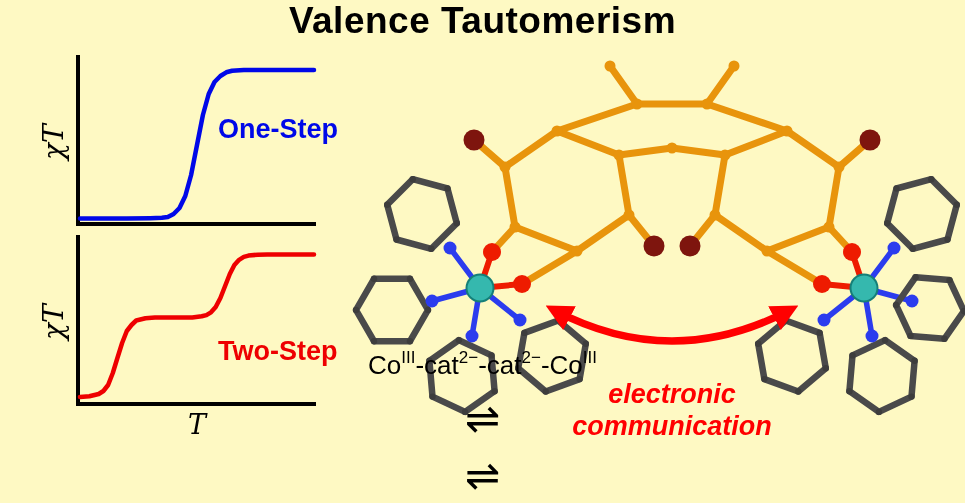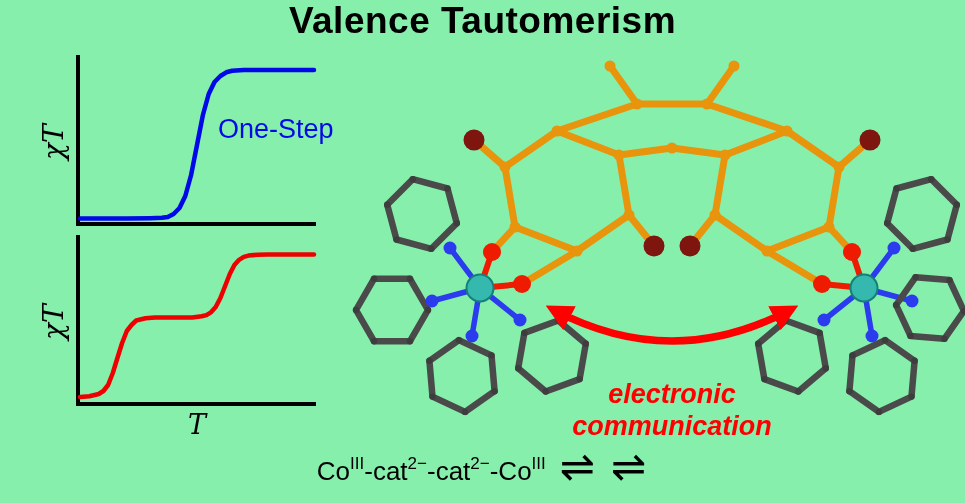--- a/index.html
+++ b/index.html
@@ -1,36 +1,36 @@
 <!DOCTYPE html>
 <html><head>
 <meta charset="utf-8">
 <style>
   html,body{margin:0;padding:0;background:#fff;}
-  .figure{position:relative;width:965px;height:503px;background:#86efac;overflow:hidden;
+  .figure{position:relative;width:965px;height:503px;background:#fef9c3;overflow:hidden;
           font-family:"Liberation Sans",sans-serif;color:#000;}
   .title{position:absolute;top:0px;left:0;right:0;margin:0;text-align:center;
          font-size:37px;font-weight:bold;letter-spacing:0.5px;}
   
   .charts-panel{position:absolute;left:34px;top:52px;width:300px;}
   .chart{position:relative;display:flex;height:180px;}
   .ylabel{width:38px;display:flex;align-items:center;justify-content:center;
           writing-mode:vertical-rl;transform:rotate(180deg);
           font-family:"DejaVu Serif",serif;font-style:italic;font-size:28px;}
   .plot{flex:0 0 auto;}
-  .chart-label{position:absolute;left:184px;font-size:27px;white-space:nowrap;}
+  .chart-label{position:absolute;left:184px;font-size:27px;white-space:nowrap;font-weight:bold;}
   .xlabel{margin-left:38px;width:250px;text-align:center;
           font-family:"DejaVu Serif",serif;font-style:italic;font-size:27px;line-height:26px;}
   
   .molecule-panel{position:absolute;left:322px;top:56px;width:643px;height:408px;}
   .caption{font-family:"Liberation Sans",sans-serif;font-style:italic;font-weight:bold;
            font-size:27px;}
   
-  .equation{position:absolute;left:0;right:0;bottom:16px;display:flex;
-            justify-content:center;align-items:center;gap:12px;}
+  .equation{position:absolute;left:0;right:0;bottom:8px;display:flex;
+            justify-content:center;align-items:center;gap:27px;flex-direction:column;}
   .chem{font-size:26px;white-space:nowrap;}
   .chem sup{font-size:17px;position:relative;top:-1px;}
   .eqarrow{font-family:"DejaVu Sans",sans-serif;font-size:42px;line-height:30px;
            position:relative;top:-4px;margin:0 2px;}
 </style>
 </head>
 <body>
 
 <div class="figure">
 
@@ -46,20 +46,21 @@
         </svg>
       <div class="chart-label" style="top: 62px; color: rgb(0, 8, 232);">One-Step</div>
     </div>
 
     <div class="chart">
       <div class="ylabel">χT</div>
       <svg class="plot" width="250" height="178" viewBox="0 0 250 178">
           <path d="M6,3 L6,172 L244,172" fill="none" stroke="#000" stroke-width="4"></path>
           <polyline points="8.0,165.0 17.4,164.3 26.7,162.0 31.4,159.0 36.1,153.0 40.8,141.0 45.4,126.0 50.1,111.0 54.8,99.0 59.5,93.0 64.2,88.5 73.5,86.3 82.9,85.5 101.6,85.5 120.3,85.5 129.7,84.3 134.4,83.1 139.0,80.3 143.7,75.0 148.4,66.0 153.1,54.0 157.8,42.0 162.4,33.0 167.1,27.8 171.8,24.9 176.5,23.6 185.8,22.7 195.2,22.5 218.6,22.5 242.0,22.5" fill="none" stroke="#ee0000" stroke-width="4.5" stroke-linecap="round" stroke-linejoin="round"></polyline>
         </svg>
+      <div class="chart-label" style="top: 104px; color: rgb(238, 0, 0);">Two-Step</div>
     </div>
 
     <div class="xlabel">T</div>
   </div>
 
   <div class="molecule-panel">
     <svg width="643" height="408" viewBox="0 0 643 408">
       <defs>
         <marker id="arrowhead" viewBox="0 0 10 10" refX="6.5" refY="5" markerWidth="3.6" markerHeight="3.6" orient="auto-start-reverse">
           <path d="M0,0 L10,5 L0,10 z" fill="#ff0000"></path>

